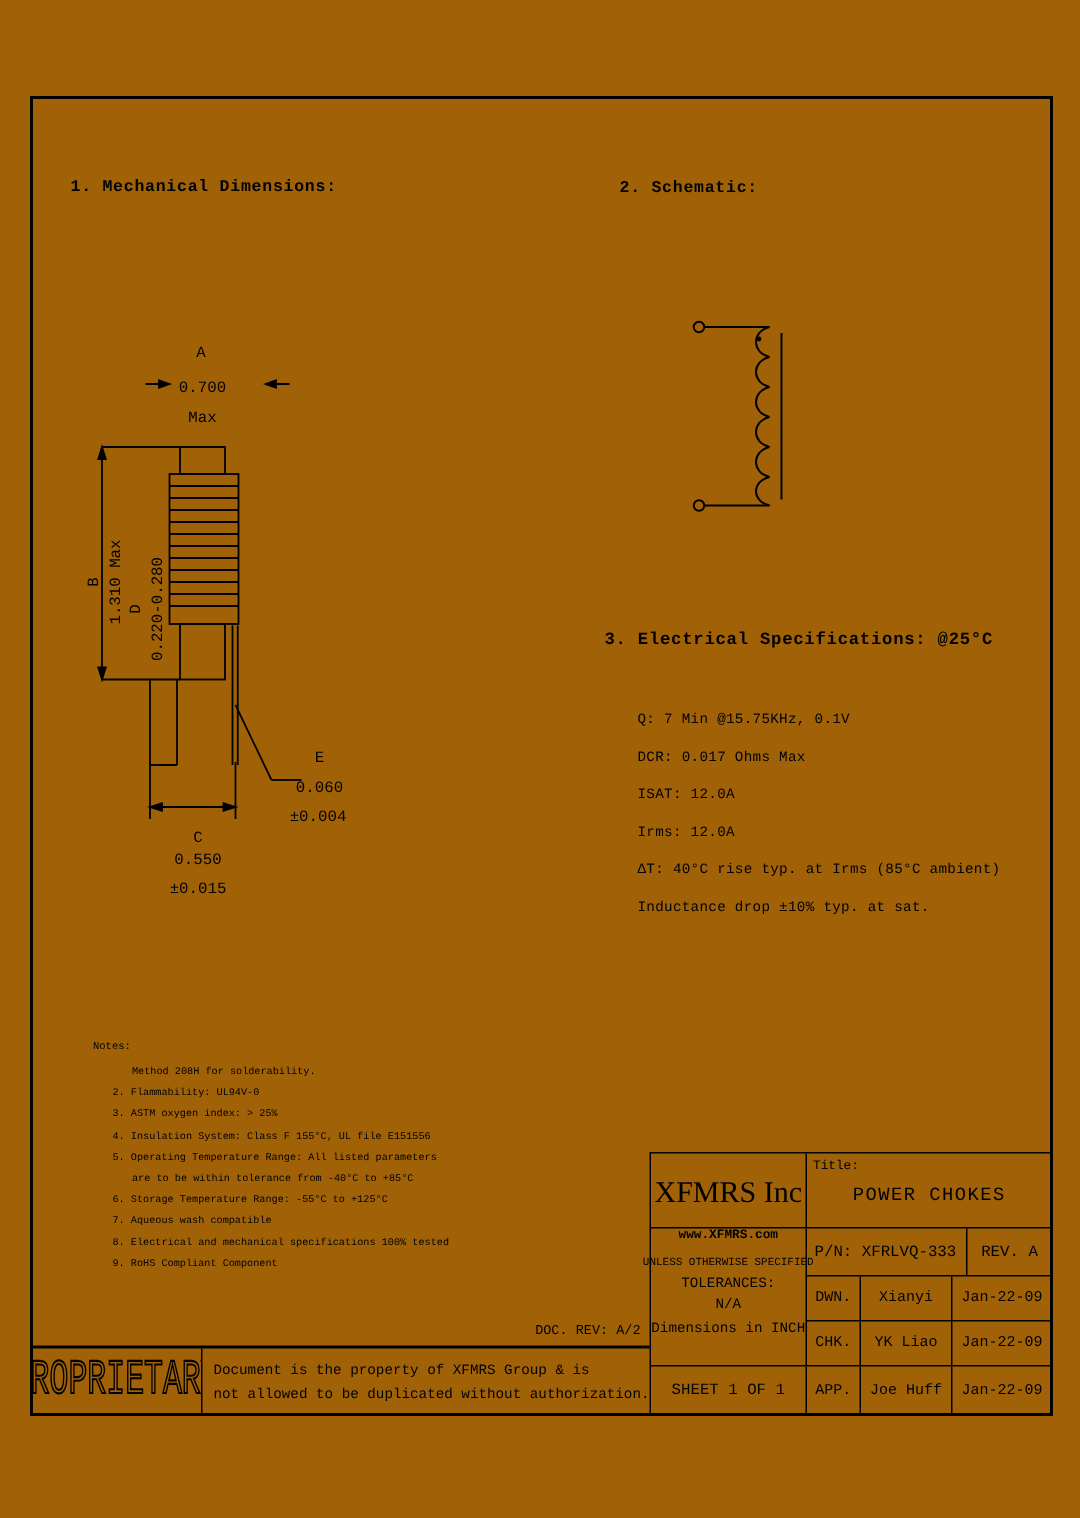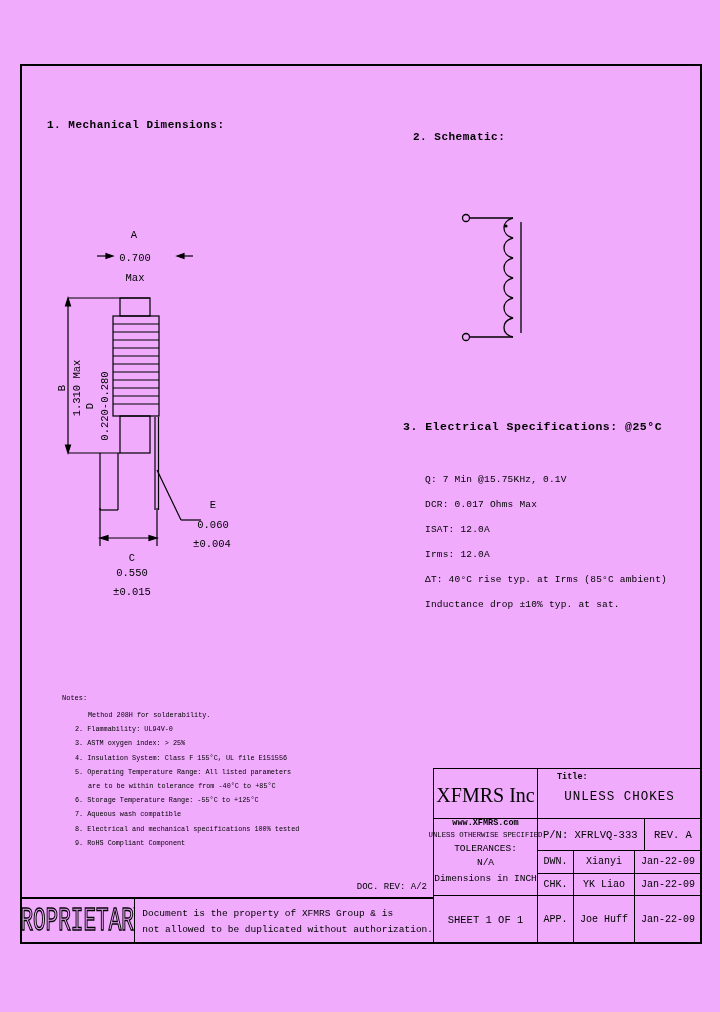--- a/index.html
+++ b/index.html
@@ -1,16 +1,16 @@
 <!DOCTYPE html>
 <html><head>
 <meta charset="utf-8">
 <style>
   html,body{margin:0;padding:0;background:#3e3e3e;}
-  .page{position:relative;width:720px;height:1012px;background:#f0abfc;overflow:hidden;
+  .page{position:relative;width:720px;height:1012px;background:#a16207;overflow:hidden;
         font-family:"Liberation Mono",monospace;color:#000;}
   .frame{position:absolute;left:20px;top:64px;width:682px;height:880px;border:2px solid #000;box-sizing:border-box;}
   .abs{position:absolute;}
   .h1{font-size:11px;font-weight:bold;letter-spacing:0.5px;white-space:nowrap;}
   svg text{font-family:"Liberation Mono",monospace;fill:#000;}
   .specs{line-height:25.1px;font-size:9.5px;white-space:nowrap;letter-spacing:0.2px;}
   .noteslabel{font-size:7px;}
   .notes{font-size:6.8px;line-height:14.2px;white-space:nowrap;}
   .notes .cont{padding-left:13px;}
   .docrev{font-size:9px;text-align:right;white-space:nowrap;}
@@ -24,49 +24,49 @@
   .prop-text{flex:1;padding:7px 0 0 7px;font-size:9.5px;line-height:15.5px;white-space:nowrap;}
   
   .tb{left:433px;top:768px;width:269px;height:176px;border:1px solid #000;background:transparent;
       box-sizing:border-box;display:flex;flex-direction:column;}
   .tb *{box-sizing:border-box;}
   .tb-row1{height:50px;display:flex;border-bottom:1px solid #000;}
   .tb-company{width:104px;border-right:1px solid #000;display:flex;flex-direction:column;align-items:center;justify-content:center;}
   .tb-company .co{font-family:"Liberation Serif",serif;font-size:20px;white-space:nowrap;margin-top:24px;}
   .tb-company .web{font-size:8.5px;font-weight:bold;margin-top:11px;}
   .tb-titlecell{flex:1;position:relative;}
-  .tb-titlecell .tlabel{position:absolute;left:19px;top:3px;font-size:8.5px;font-weight:bold;}
+  .tb-titlecell .tlabel{position:absolute;left:4px;top:3px;font-size:8.5px;}
   .tb-titlecell .tmain{position:absolute;left:0;right:0;top:21px;text-align:center;font-size:12.5px;letter-spacing:1px;white-space:nowrap;}
   .tb-row2{flex:1;display:flex;}
   .tb-tol{width:104px;border-right:1px solid #000;display:flex;flex-direction:column;align-items:center;justify-content:center;text-align:center;}
   .tb-tol .t1{font-size:7.3px;white-space:nowrap;}
   .tb-tol .t2{font-size:9.5px;margin-top:4px;}
   .tb-tol .t3{font-size:9.5px;margin-top:3px;}
   .tb-tol .t4{font-size:9.5px;margin-top:5px;white-space:nowrap;}
   .tb-right{flex:1;display:flex;flex-direction:column;}
   .tb-pnrow{height:32px;display:flex;border-bottom:1px solid #000;}
   .tb-pn{flex:1;border-right:1px solid #000;display:flex;align-items:center;padding-left:5px;font-size:10.5px;white-space:nowrap;}
   .tb-rev{width:56px;display:flex;align-items:center;justify-content:center;font-size:10.5px;white-space:nowrap;}
   .sigrow{flex:1;display:flex;}
   .sigrow.mid{border-bottom:1px solid #000;justify-content:space-between;}
   .sig-label{width:36px;border-right:1px solid #000;display:flex;align-items:center;justify-content:center;font-size:10px;}
   .sig-name{flex:1;border-right:1px solid #000;display:flex;align-items:center;justify-content:center;font-size:10px;white-space:nowrap;}
   .sig-date{width:66px;display:flex;align-items:center;justify-content:center;font-size:10px;white-space:nowrap;}
-  .tb-row3{height:48px;display:flex;border-top:1px solid #000;}
+  .tb-row3{height:33px;display:flex;border-top:1px solid #000;}
   .tb-sheet{width:104px;border-right:1px solid #000;display:flex;align-items:center;justify-content:center;font-size:10.5px;white-space:nowrap;}
 </style>
 </head>
 <body>
 
 <div class="page">
 
   <div class="frame"></div>
 
   <div class="abs h1" style="left:47px;top:119px;">1. Mechanical Dimensions:</div>
-  <div class="abs h1" style="left:413px;top:131px;">2. Schematic:</div>
+  <div class="abs h1" style="left:413px;top:120px;">2. Schematic:</div>
 
   <svg class="abs" style="left:55px;top:220px;" width="195" height="380" viewBox="0 0 195 380">
     <g stroke="#000" stroke-width="1.2" fill="none">
 
       <line x1="42" y1="36" x2="57" y2="36"></line>
       <polygon points="58,36 51,33.5 51,38.5" fill="#000"></polygon>
       <line x1="123" y1="36" x2="138" y2="36"></line>
       <polygon points="122,36 129,33.5 129,38.5" fill="#000"></polygon>
 
       <line x1="13" y1="78" x2="95" y2="78"></line>
@@ -176,21 +176,21 @@
   </div>
 
   <div class="abs tb">
     <div class="tb-row1">
       <div class="tb-company">
         <div class="co">XFMRS Inc</div>
         <div class="web">www.XFMRS.com</div>
       </div>
       <div class="tb-titlecell">
         <div class="tlabel">Title:</div>
-        <div class="tmain">UNLESS CHOKES</div>
+        <div class="tmain">POWER CHOKES</div>
       </div>
     </div>
     <div class="tb-row2">
       <div class="tb-tol">
         <div class="t1">UNLESS OTHERWISE SPECIFIED</div>
         <div class="t2">TOLERANCES:</div>
         <div class="t3">N/A</div>
         <div class="t4">Dimensions in INCH</div>
       </div>
       <div class="tb-right">

